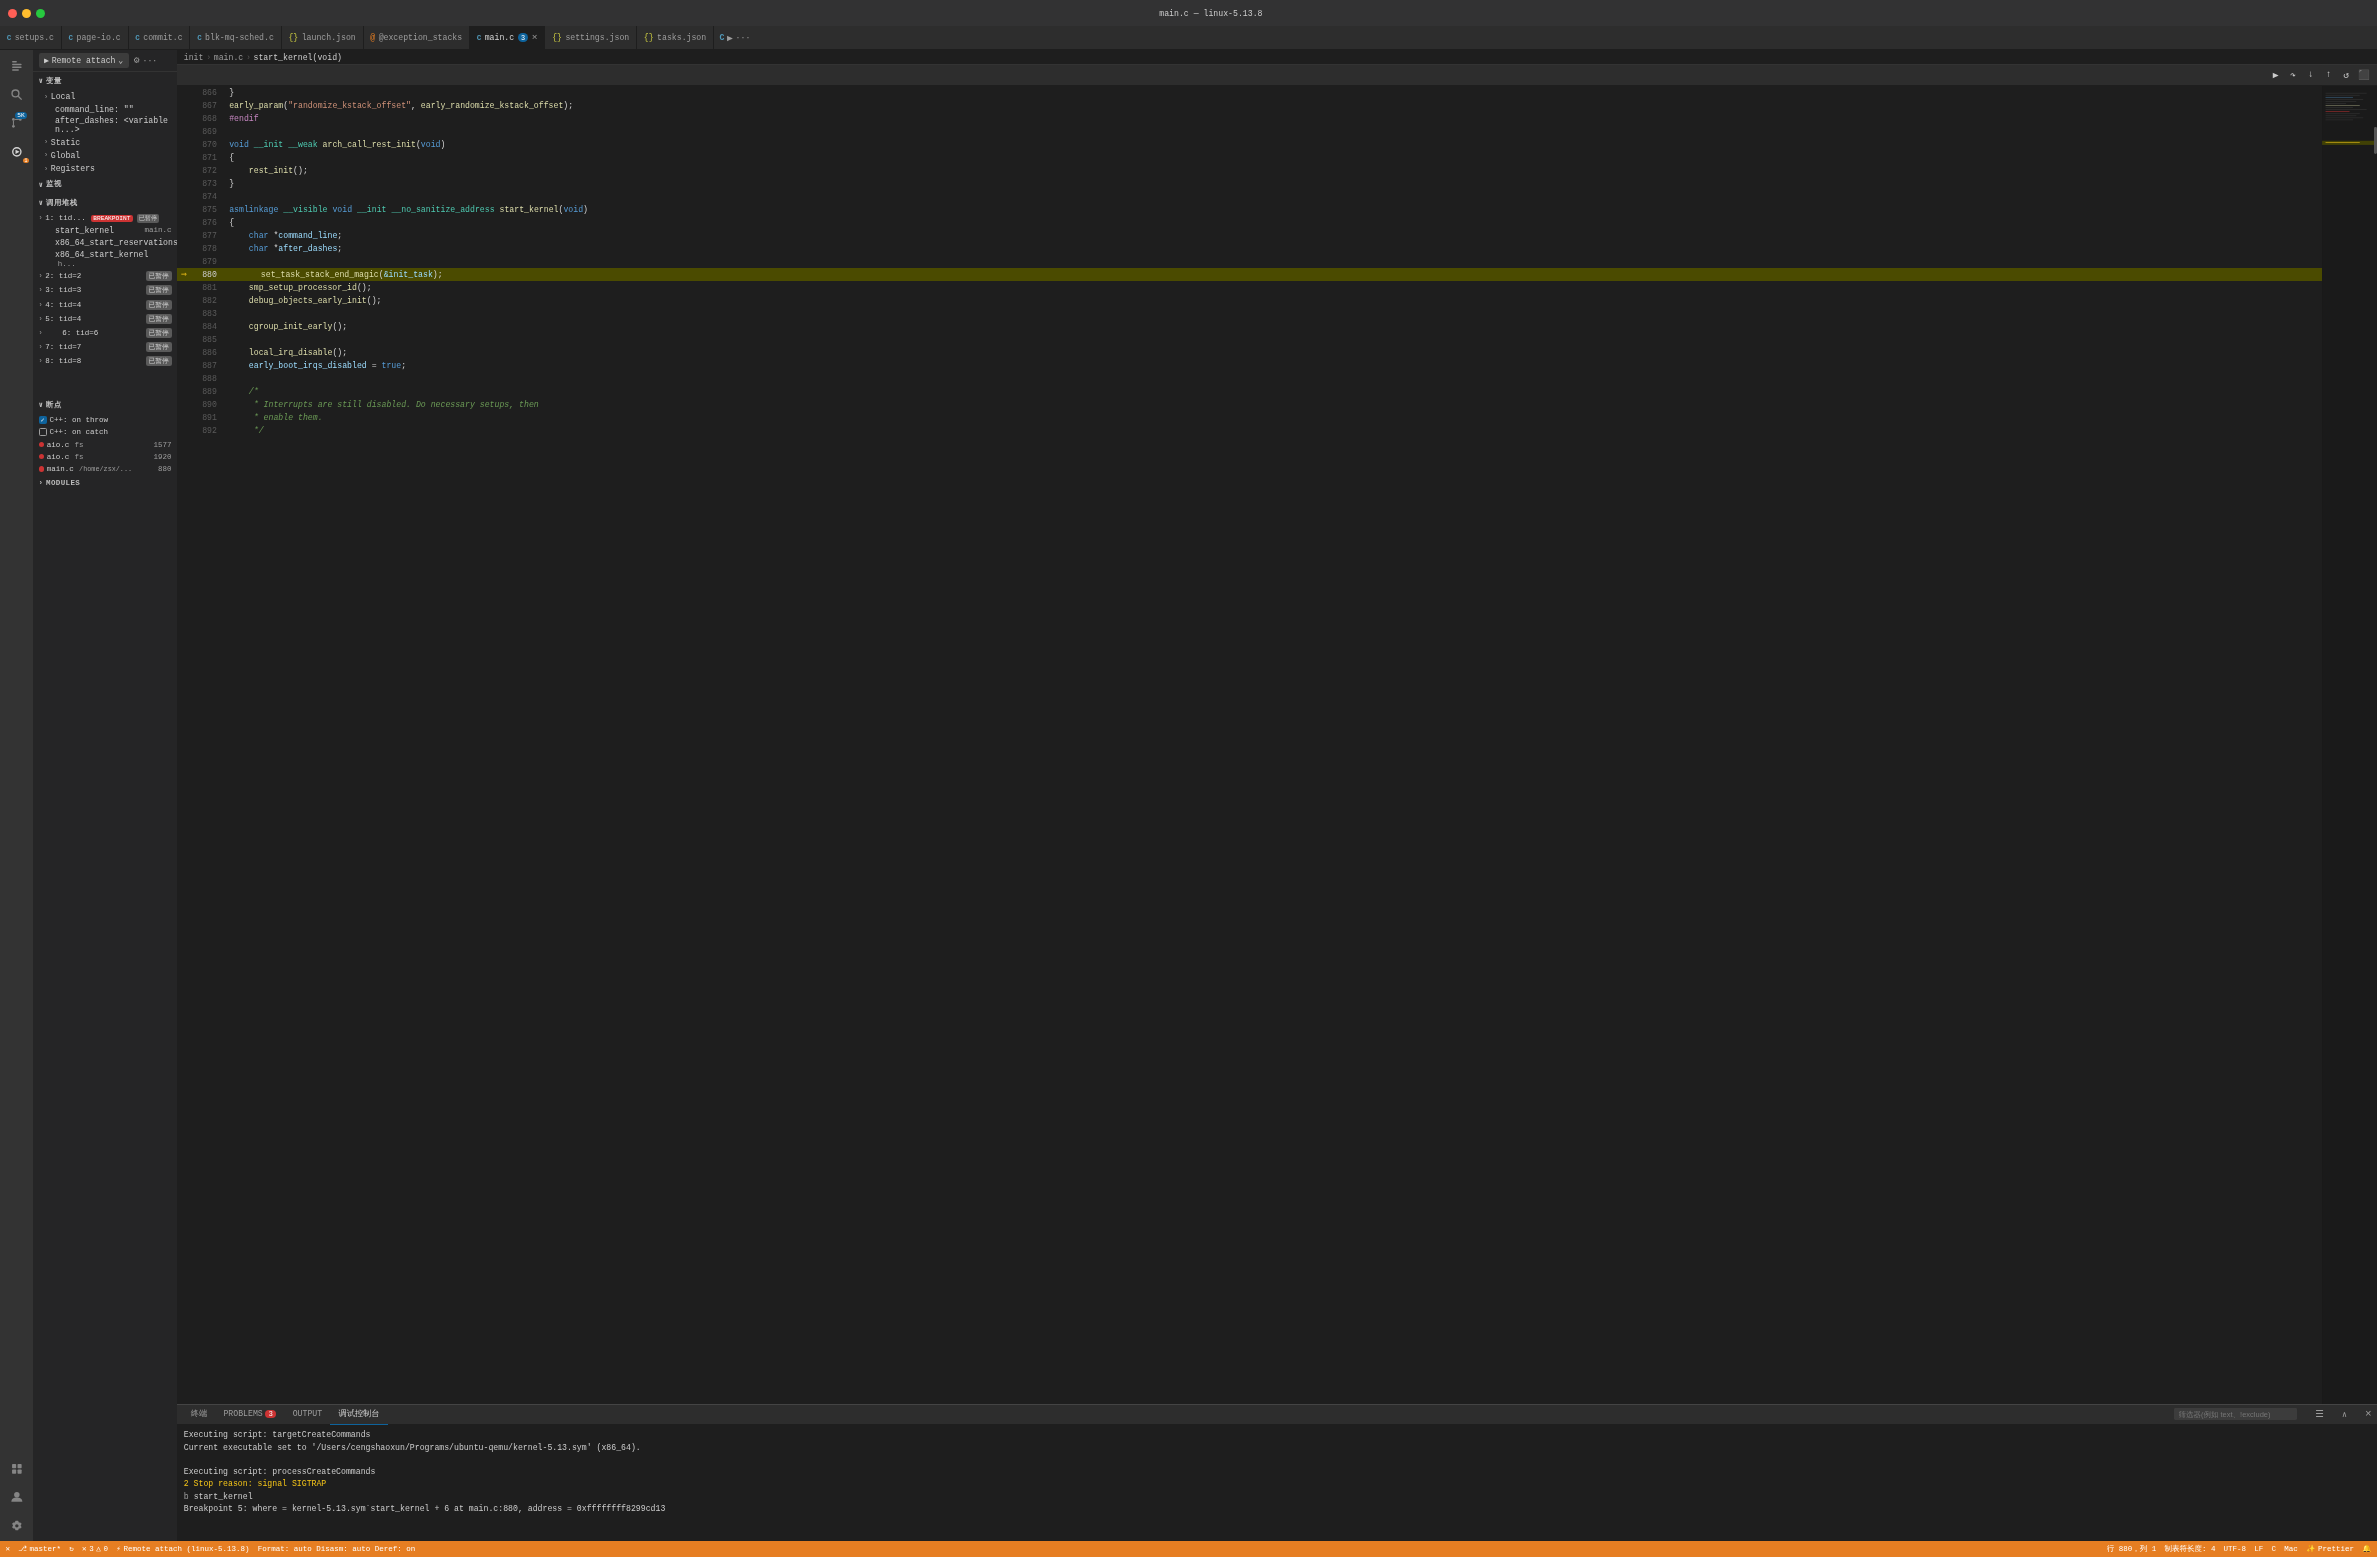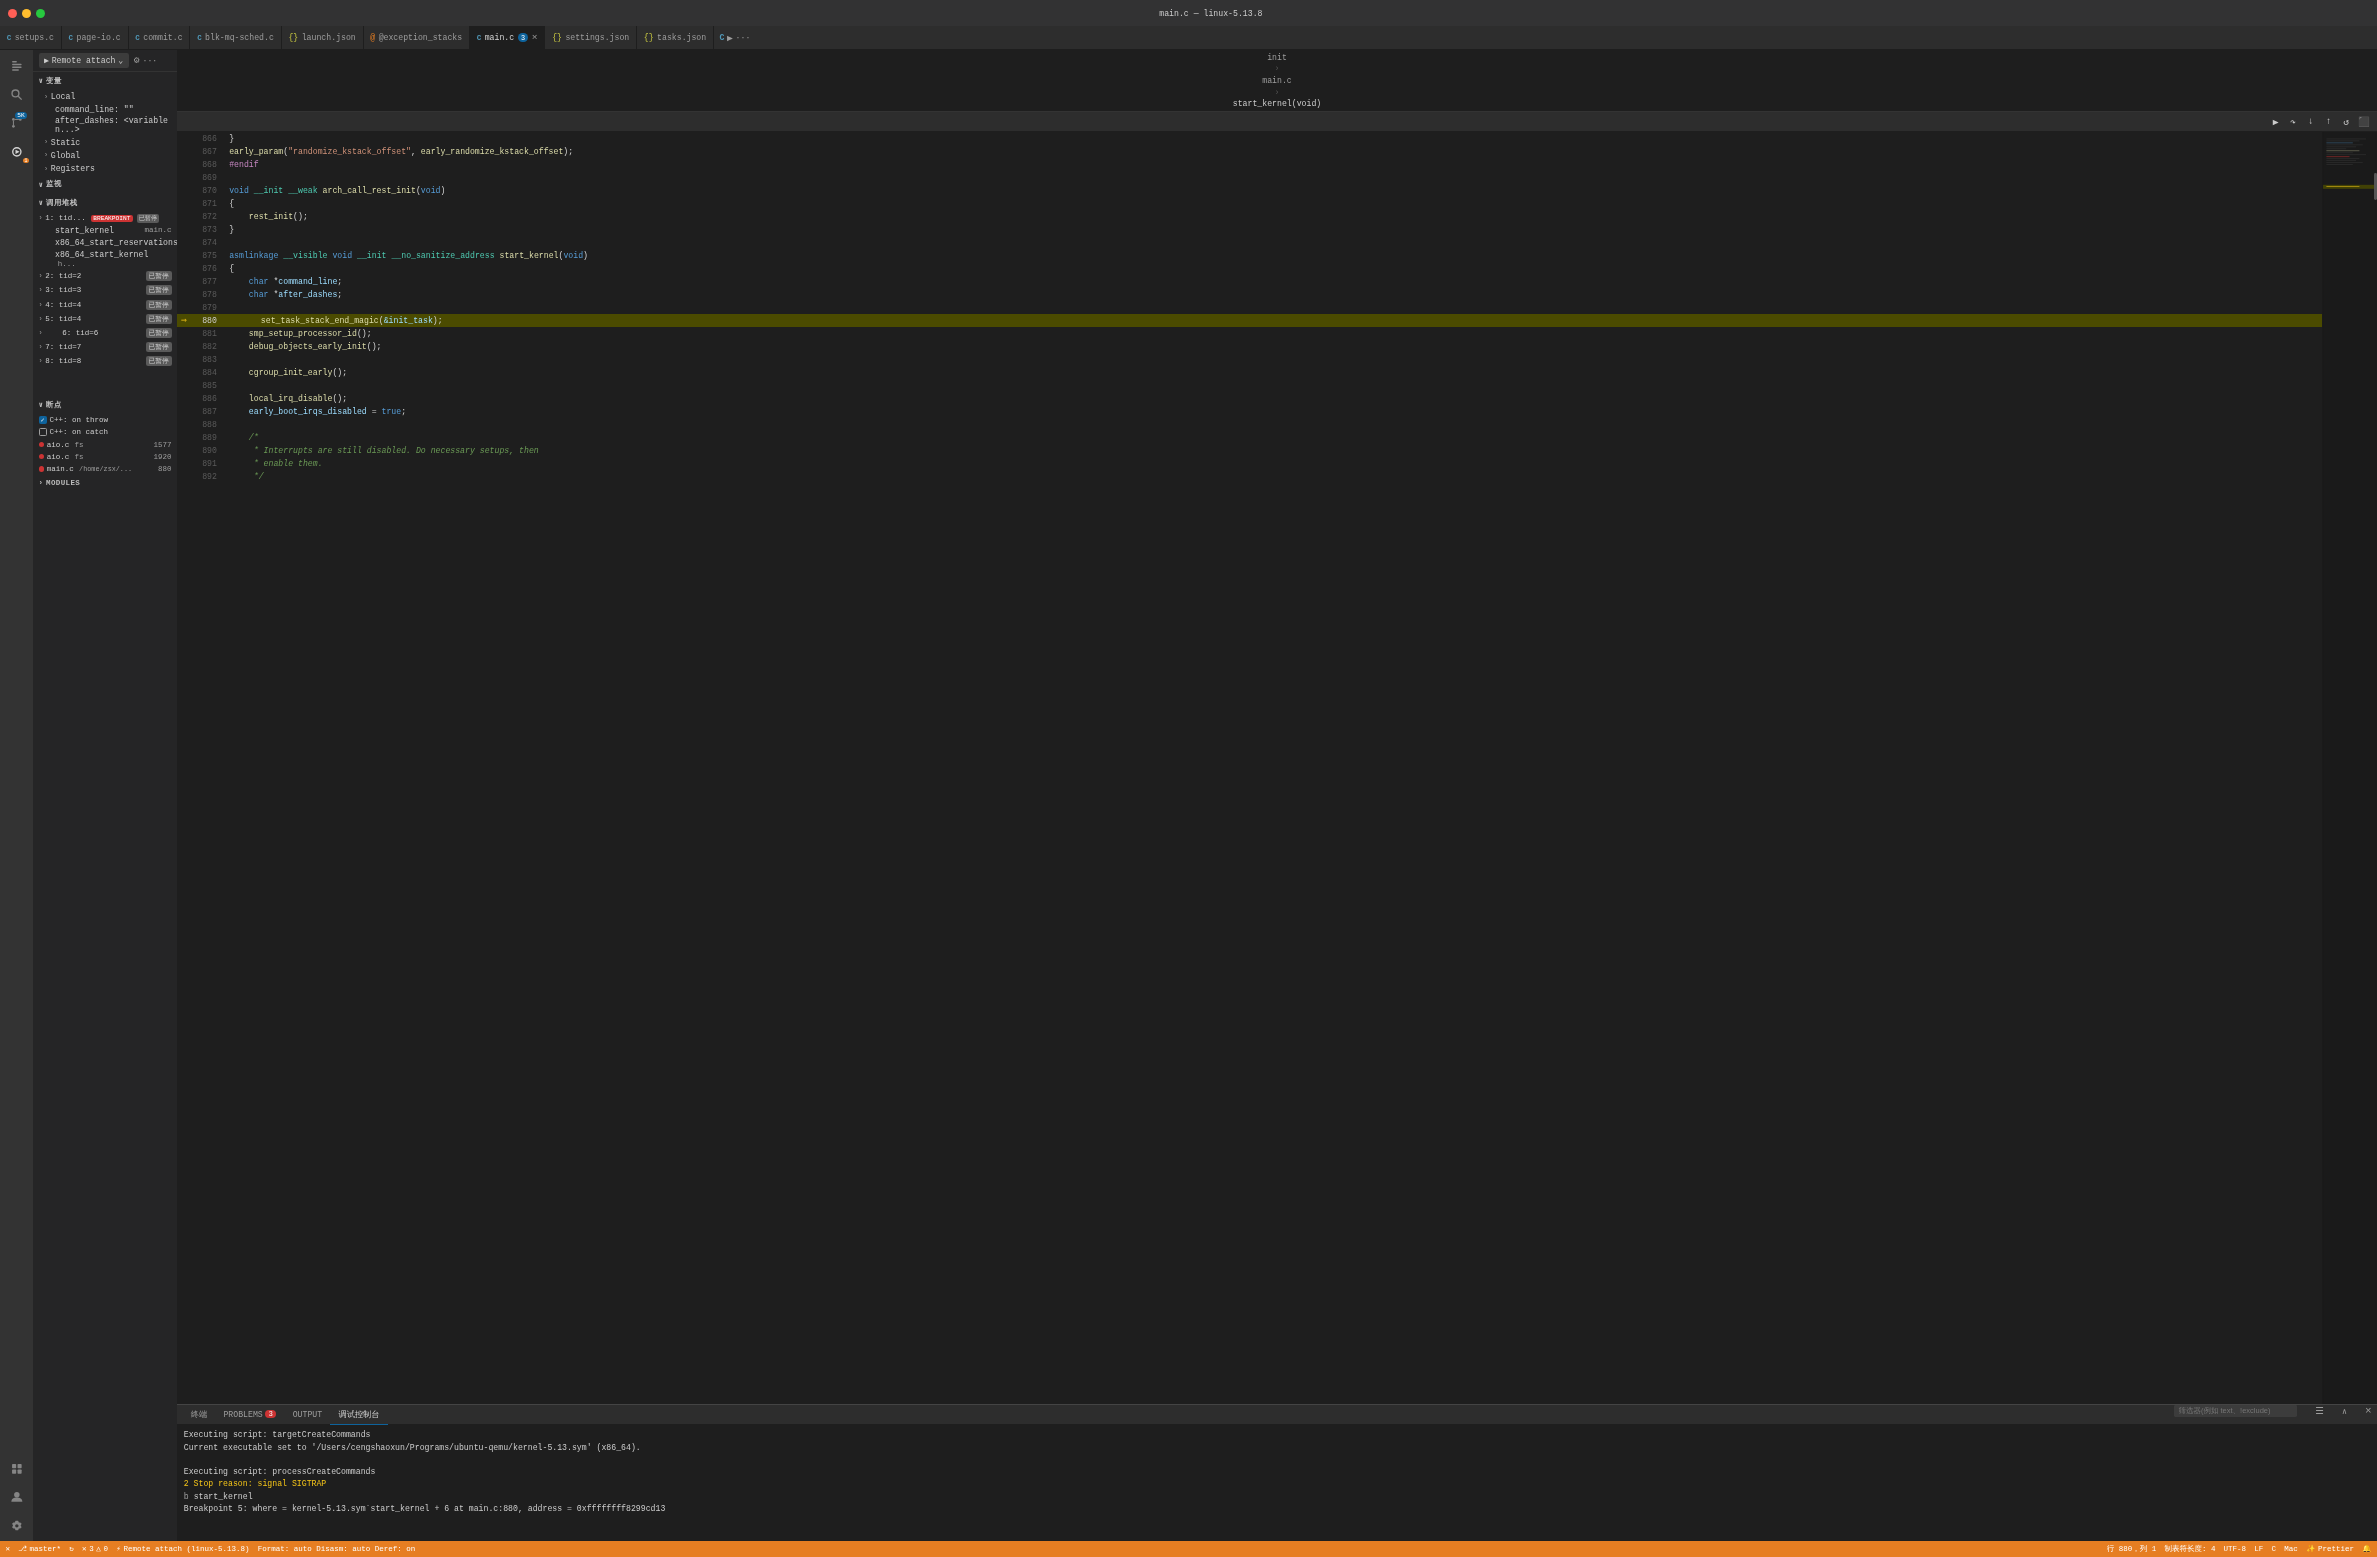--- a/index.html
+++ b/index.html
@@ -202,21 +202,20 @@
     .breadcrumb-bar {
       background: #1e1e1e;
       padding: 2.7px 6.8px;
       font-size: 8.2px;
       color: #9d9d9d;
       display: flex;
       align-items: center;
       gap: 2.7px;
       border-bottom: 0.7px solid #333;
       flex-shrink: 0;
-      flex-direction: column;
     }
     .breadcrumb-sep { color: #555; }
     .breadcrumb-current { color: #cccccc; }
 
     
     .debug-toolbar {
       background: #2d2d2d;
       padding: 2.1px 5.5px;
       display: flex;
       align-items: center;
@@ -313,21 +312,21 @@
     .panel {
       height: 137px;
       background: #1e1e1e;
       display: flex;
       flex-direction: column;
       border-top: 0.7px solid #444;
       flex-shrink: 0;
     }
     .panel-tabs {
       display: flex;
-      align-items: flex-start;
+      align-items: center;
       background: #2d2d2d;
       border-bottom: 0.7px solid #1e1e1e;
       padding: 0 5.5px;
       height: 20.5px;
       flex-shrink: 0;
     }
     .panel-tab {
       padding: 0 8.2px;
       height: 20.5px;
       display: flex;

